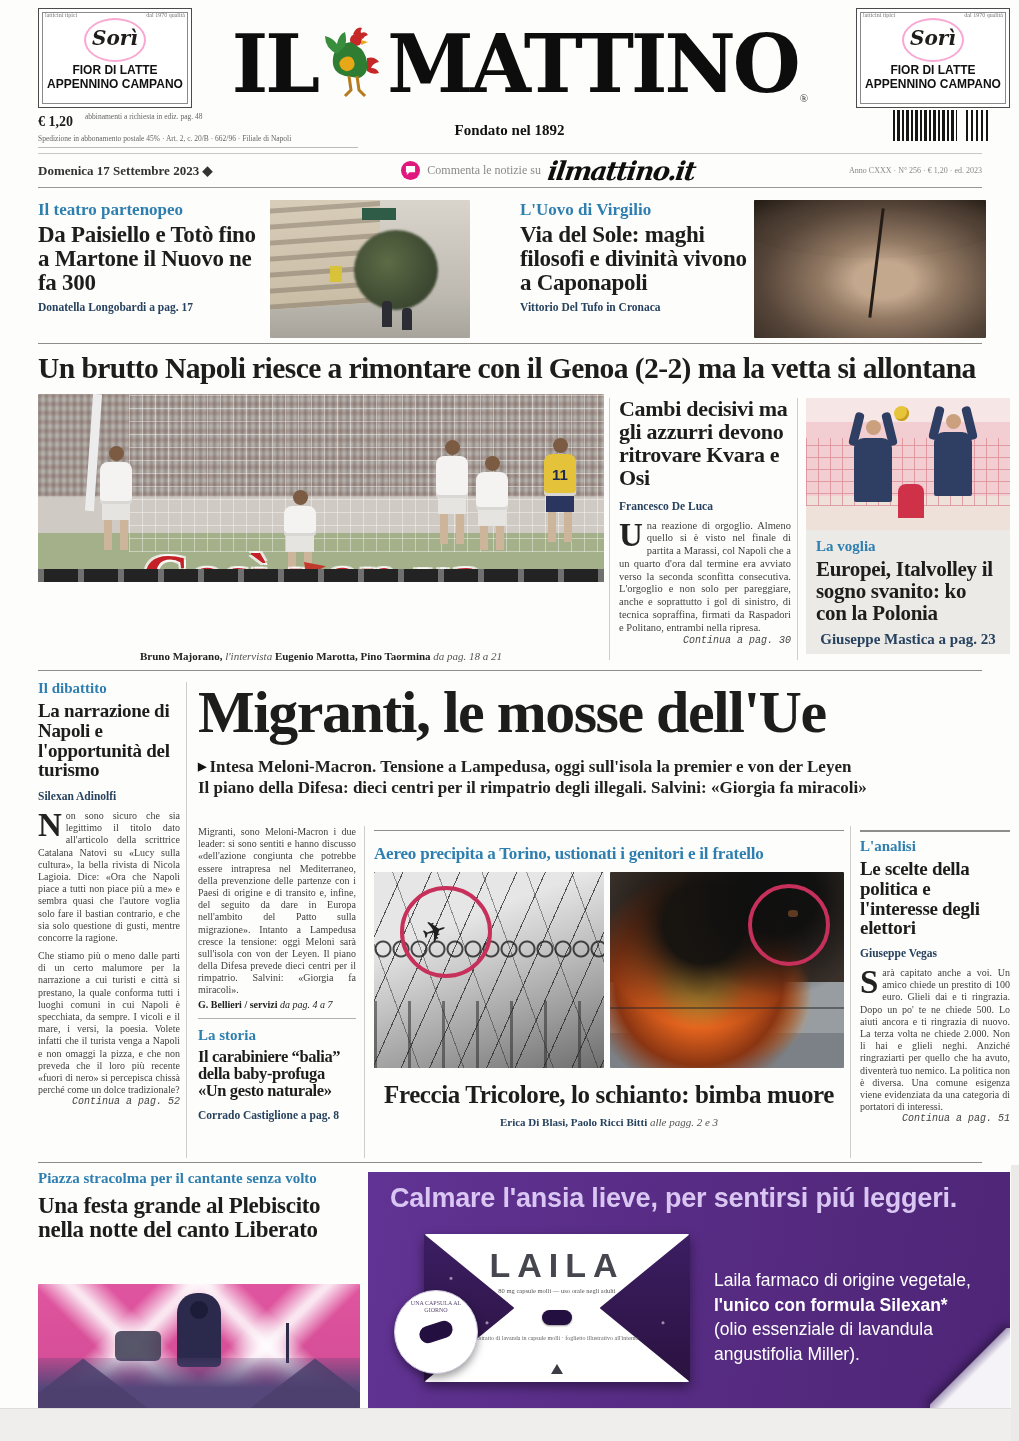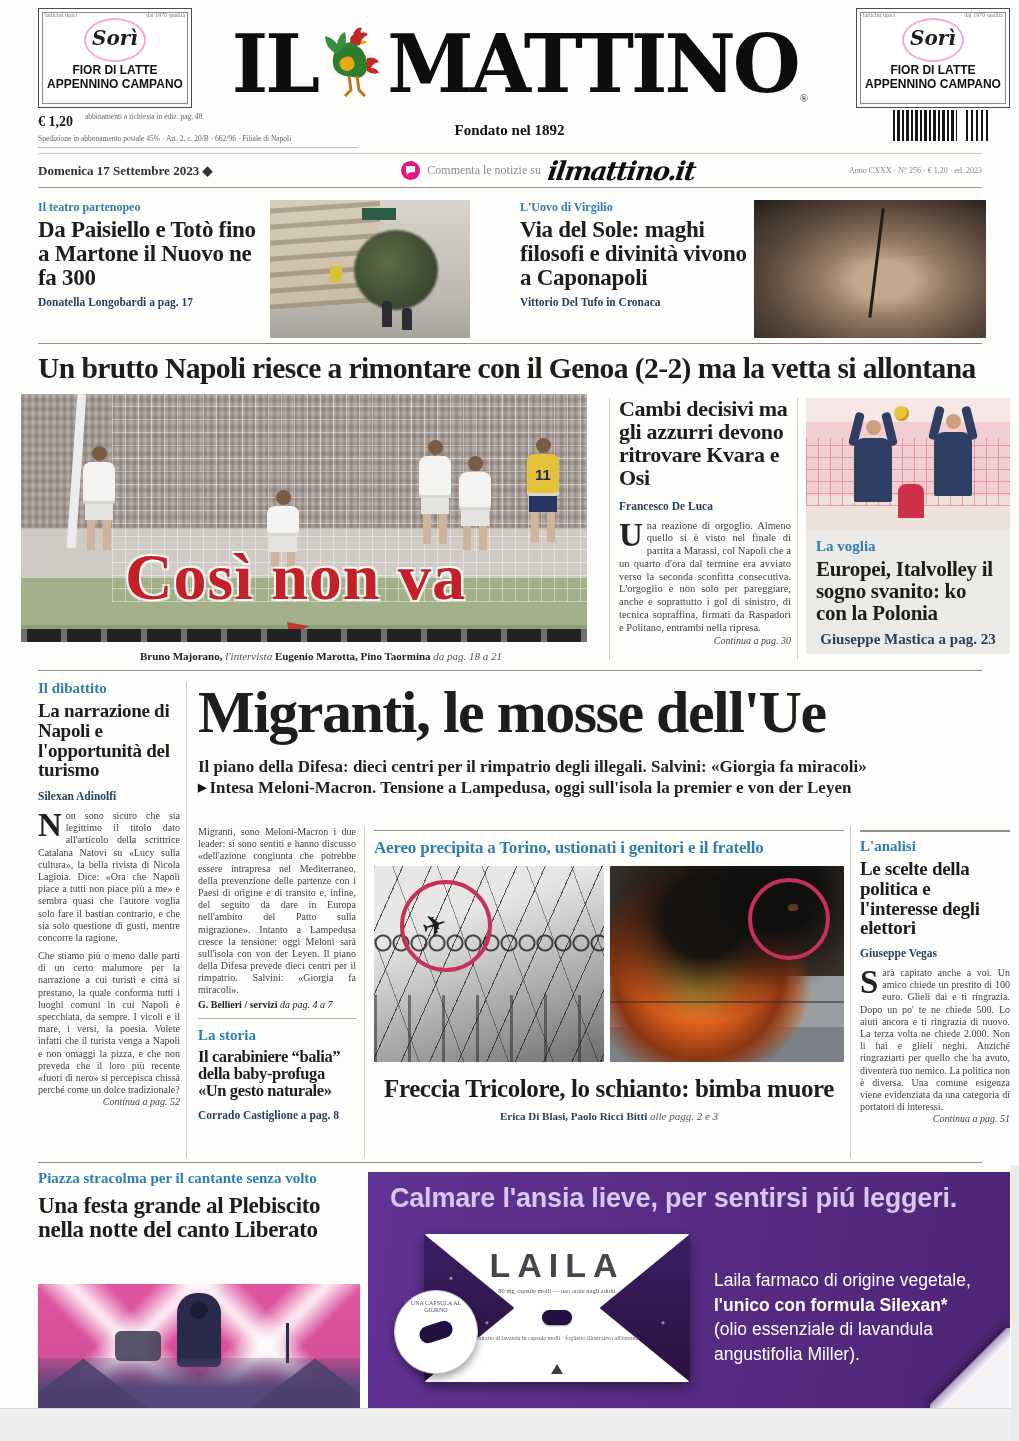--- a/index.html
+++ b/index.html
@@ -4,21 +4,21 @@
 <style>
   html,body{margin:0;padding:0;background:#e9e8e6;}
   .page{position:relative;width:1019px;height:1441px;background:#fdfdfc;margin:0 auto;overflow:hidden;
         font-family:"Liberation Serif",serif;color:#1d1d1b;}
   
   .abs{position:absolute;}
   .kicker{font-weight:bold;color:#2e7fb0;}
   .headline{font-weight:bold;color:#1d1d1b;line-height:1.04;letter-spacing:-.3px;}
   .byline{font-weight:bold;color:#27425e;font-size:11.5px;}
   .bodytext{font-size:10.5px;line-height:1.22;text-align:justify;color:#3f3f3f;filter:blur(.45px);}
-  .more{font-style:italic;font-size:10px;color:#444;text-align:right;filter:blur(.3px);}
+  .more{font-style:italic;font-size:10px;color:#444;text-align:right;filter:blur(.3px);font-family:Liberation Mono, monospace;}
   .drop{float:left;font:bold 33px/26px "Liberation Serif",serif;color:#222;padding:2px 4px 0 0;filter:none;}
   .rule-h{position:absolute;height:1px;background:#b3b1ad;}
   .rule-v{position:absolute;width:1px;background:#cfcdc9;}
   .photo{position:absolute;overflow:hidden;border-radius:1px;}
   
   .sori{position:absolute;top:8px;width:152px;height:98px;border:1px solid #4a4a4a;box-shadow:inset 0 0 0 3px #fff,inset 0 0 0 4px #8a8a8a;
         background:#fff;text-align:center;font-family:"Liberation Serif",serif;}
   .sori .corner{position:absolute;top:3px;font-size:6px;color:#777;filter:blur(.4px);line-height:1.1;}
   .sori .c-l{left:6px;} .sori .c-r{right:6px;}
   .sori .oval{width:58px;height:40px;border:2px solid #f9a8d4;border-radius:50%;margin:9px auto 2px;
@@ -38,21 +38,21 @@
   .dateline{position:absolute;left:38px;top:153px;width:944px;height:33px;border-top:1px solid #c9c7c3;border-bottom:1px solid #9a9894;
             display:flex;align-items:center;}
   .date{font:bold 13px "Liberation Serif",serif;color:#333;filter:blur(.3px);}
   .dl-center{position:absolute;left:300px;width:420px;display:flex;align-items:center;gap:7px;justify-content:center;}
   .comm-ic{width:19px;height:19px;border-radius:50%;background:#e0187d;display:flex;align-items:center;justify-content:center;flex:none;}
   .comm-ic svg{display:block;}
   .commenta{font-size:12px;color:#8a8a8a;filter:blur(.6px);}
   .site{font:bold italic 26px/1 "DejaVu Serif",serif;transform:skewX(-8deg);letter-spacing:-1.5px;color:#0f0f0f;}
   .dl-right{position:absolute;right:0;font-size:8px;color:#888;filter:blur(.6px);}
   
-  .teaser-kicker{font-size:12px;}
+  .teaser-kicker{font-size:17px;}
   .teaser-head{font-size:23px;}
   .t-byline{margin-top:6px;}
   .st-photo{background:linear-gradient(#d9d5cd,#bdb9b1 70%,#a7a49c);}
   .st-bld{position:absolute;left:-6px;top:-4px;width:58%;height:80%;background:
       repeating-linear-gradient(0deg,rgba(80,68,54,.30) 0 5px,transparent 5px 16px),
       linear-gradient(#d8cdb9,#c9bda6);transform:skewY(-4deg);}
   .st-fol{position:absolute;right:16%;top:22%;width:42%;height:58%;border-radius:50%;
       background:radial-gradient(circle at 40% 40%,#5d6b46,#3b4730 70%);filter:blur(1px);}
   .st-sign{position:absolute;left:46%;top:6%;width:34px;height:12px;background:#2e5c46;}
   .st-ysign{position:absolute;left:30%;top:48%;width:12px;height:16px;background:#d8c23a;}
@@ -265,21 +265,21 @@
   </div>
   <div class="photo cave" style="left:754px;top:200px;width:232px;height:138px;">
     <div class="cave-arc"></div>
     <div class="cave-crack"></div>
   </div>
 
   <div class="rule-h" style="left:38px;top:343px;width:944px;background:#8f8d89;"></div>
 
   <div class="abs banner" style="left:38px;top:352px;width:944px;">Un brutto Napoli riesce a rimontare con il Genoa (2-2) ma la vetta si allontana</div>
 
-  <div class="photo fb" style="left:21px;top:394px;width:566px;height:248px;">
+  <div class="photo fb" style="left:38px;top:394px;width:566px;height:188px;">
     <div class="fb-crowd"></div>
     <div class="fb-net"></div>
     <div class="fb-post"></div>
     <div class="player" style="left:62px;top:52px;">
       <div class="p-head"></div>
         <div class="p-body"></div>
         <div class="p-shorts"></div>
         <div class="p-legs"></div>
     </div>
     <div class="player" style="left:246px;top:96px;">
@@ -352,40 +352,40 @@
     <div class="byline" style="margin:10px 0 8px;">Silexan Adinolfi</div>
     <div class="bodytext" style="font-size:10px;"><span class="drop">N</span><span>on sono sicuro che sia legittimo il titolo dato all'articolo della scrittrice Catalana Natovi su «Lucy sulla cultura», la bella rivista di Nicola Lagioia. Dice: «Ora che Napoli piace a tutti non piace più a me» e sembra quasi che l'autore voglia solo fare il bastian contrario, e che sia solo questione di gusti, mentre concorre la ragione.</span></div>
     <div class="bodytext" style="font-size:10px;margin-top:6px;">Che stiamo più o meno dalle parti di un certo malumore per la narrazione a cui turisti e città si prestano, la quale conforma tutti i luoghi comuni in cui Napoli è specchiata, da sempre. I vicoli e il mare, i versi, la poesia. Volete infatti che il turista venga a Napoli e non omaggi la pizza, e che non preveda che il loro più recente «fuori di nero» si percepisca chissà perché come un dolce tradizionale?</div>
     <div class="more">Continua a pag. 52</div>
   </div>
 
   <div class="rule-v" style="left:186px;top:682px;height:476px;"></div>
 
   <div class="abs mig-h1" style="left:198px;top:682px;width:790px;">Migranti, le mosse dell'Ue</div>
   <div class="abs" style="left:198px;top:756px;width:800px;">
+    <div class="lead"><span class="mk">▶</span><span>Intesa Meloni-Macron. Tensione a Lampedusa, oggi sull'isola la premier e von der Leyen</span></div>
     <div class="lead">Il piano della Difesa: dieci centri per il rimpatrio degli illegali. Salvini: «Giorgia fa miracoli»</div>
-    <div class="lead"><span class="mk">▶</span><span>Intesa Meloni-Macron. Tensione a Lampedusa, oggi sull'isola la premier e von der Leyen</span></div>
   </div>
 
   <div class="abs" style="left:198px;top:826px;width:158px;">
     <div class="bodytext" style="font-size:10px;">Migranti, sono Meloni-Macron i due leader: si sono sentiti e hanno discusso «dell'azione congiunta che potrebbe essere intrapresa nel Mediterraneo, della prevenzione delle partenze con i Paesi di origine e di transito e, infine, del seguito da dare in Europa nell'ambito del Patto sulla migrazione». Intanto a Lampedusa cresce la tensione: oggi Meloni sarà sull'isola con von der Leyen. Il piano della Difesa prevede dieci centri per il rimpatrio. Salvini: «Giorgia fa miracoli».</div>
     <div class="tail" style="margin-top:2px;">
       <b>G. Bellieri / servizi</b><i> da pag. 4 a 7</i>
     </div>
   </div>
 
   <div class="abs" style="left:198px;top:1018px;width:158px;border-top:1px solid #b3b1ad;padding-top:8px;">
     <div class="kicker" style="font-size:15px;">La storia</div>
     <div class="headline storia-head" style="margin-top:4px;">Il carabiniere “balia” della baby-profuga «Un gesto naturale»</div>
     <div class="byline" style="margin-top:10px;">Corrado Castiglione a pag. 8</div>
   </div>
 
   <div class="rule-v" style="left:364px;top:826px;height:332px;"></div>
 
-  <div class="abs" style="left:374px;top:830px;width:470px;border-top:1px solid #8f8d89;padding-top:7px;">
+  <div class="abs" style="left:374px;top:830px;width:470px;border-top:1px solid #8f8d89;padding-top:13px;">
     <div class="torino-head">Aereo precipita a Torino, ustionati i genitori e il fratello</div>
     <div style="position:relative;height:196px;margin-top:8px;">
       <div class="photo plane" style="left:0;top:0;width:230px;height:196px;">
         <div class="plane-wires"></div>
         <div class="plane-coil"></div>
         <div class="plane-fence"></div>
         <div class="circle-red" style="left:26px;top:14px;width:84px;height:84px;"></div>
         <span class="plane-glyph" style="left:48px;top:42px;font-size:30px;">✈</span>
       </div>
       <div class="photo expl" style="left:236px;top:0;width:234px;height:196px;">

